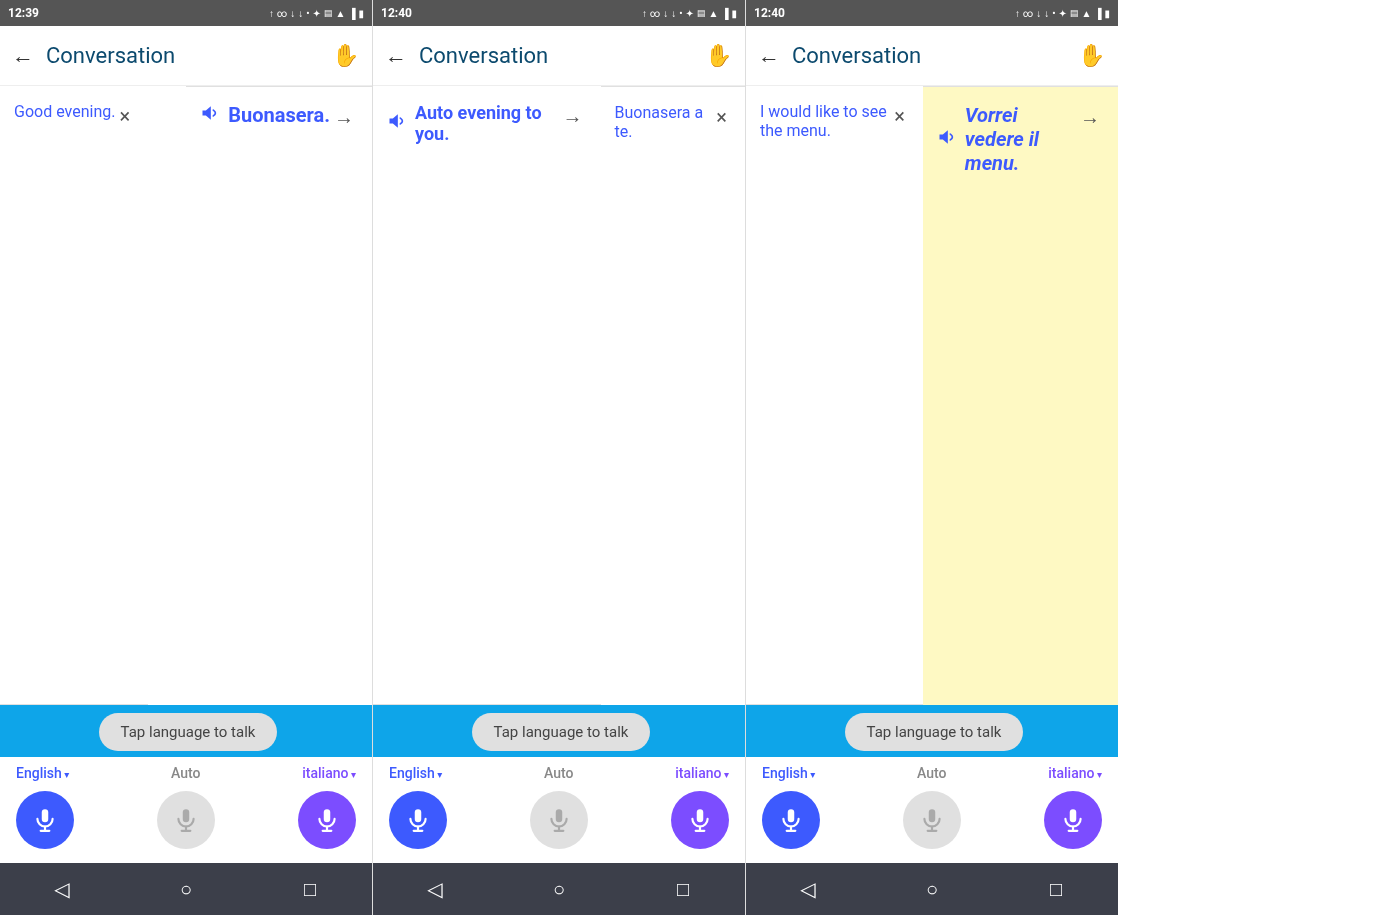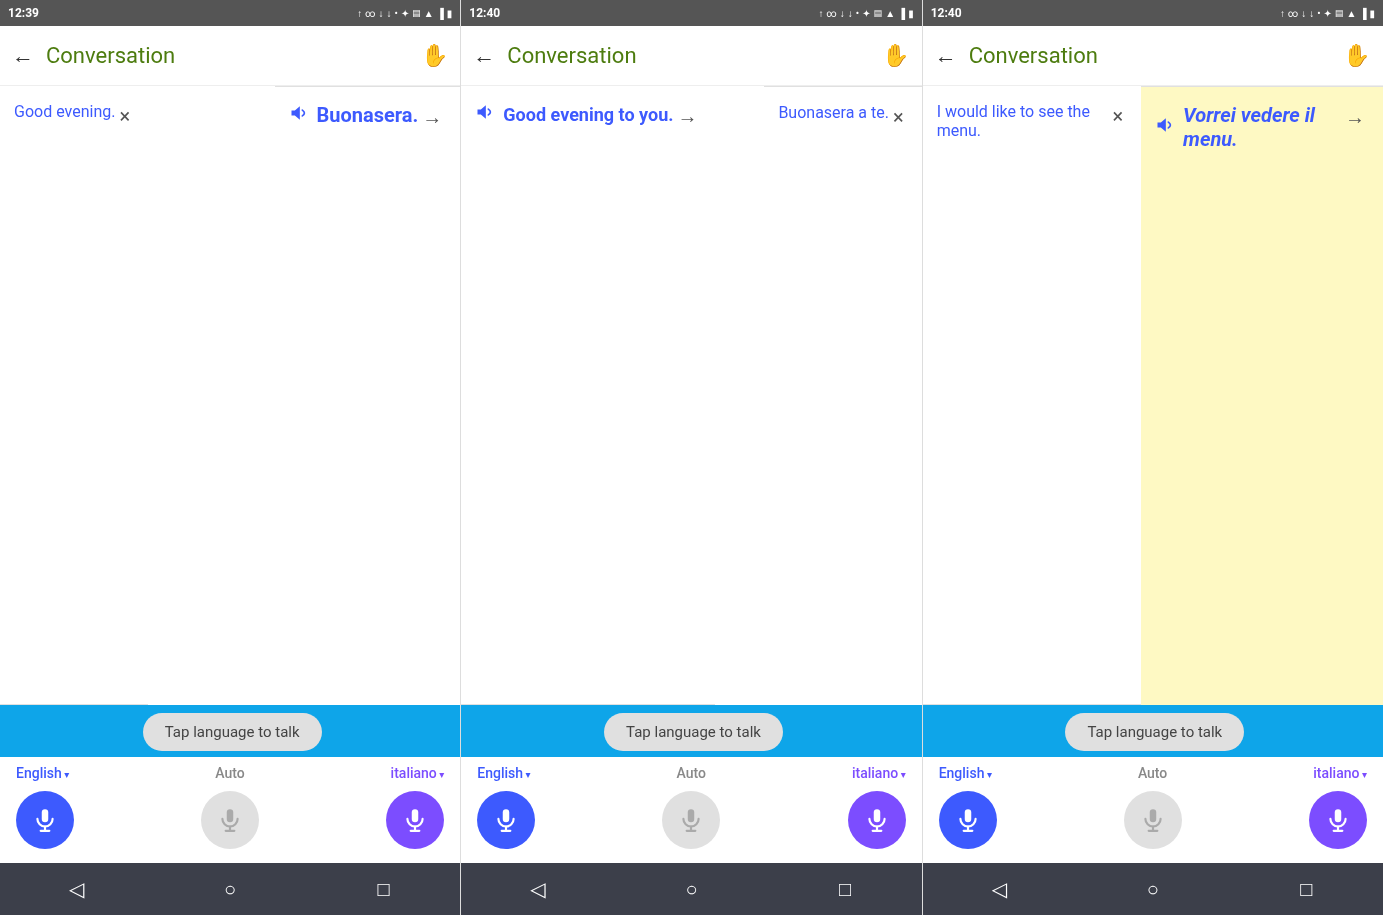--- a/index.html
+++ b/index.html
@@ -62,21 +62,21 @@
     .back-arrow {
       font-size: 22px;
       color: #333;
       margin-right: 12px;
       cursor: pointer;
     }
     .app-title {
       flex: 1;
       font-size: 22px;
       font-weight: 400;
-      color: #4d7c0f;
+      color: #0c4a6e;
     }
     .hand-icon {
       font-size: 22px;
       color: #333;
     }
 
     
     .conversation-area {
       flex: 1;
       display: flex;
@@ -240,21 +240,21 @@
       display: flex;
       align-items: center;
       justify-content: center;
       width: 40px;
       height: 40px;
     }
   </style>
 </head>
 <body>
 
-<div id="app" style="display:flex; width:1383px; height:915px;">
+<div id="app" style="display:flex; width:1118px; height:915px;">
     <div class="phone-panel">
 
     <div class="status-bar">
       <span class="status-bar-time">12:39</span>
       <div class="status-bar-icons">
         <span style="font-size:10px;">↑</span>
         <span style="font-size:10px;">∞</span>
         <span style="font-size:10px;">↓</span>
         <span style="font-size:10px;">↓</span>
         <span style="font-size:10px;">•</span>
@@ -369,21 +369,21 @@
     </div>
 
     <div class="conversation-area">
 
       <div class="translation-top">
         <div class="translation-top-content">
           <span><svg width="20" height="20" viewBox="0 0 24 24" fill="#3d5afe" xmlns="http://www.w3.org/2000/svg">
     <polygon points="3,9 3,15 7,15 13,20 13,4 7,9" fill="#3d5afe"></polygon>
     <path d="M16 8.5c1.5 1 2.5 2.5 2.5 3.5s-1 2.5-2.5 3.5" stroke="#3d5afe" stroke-width="2" fill="none" stroke-linecap="round"></path>
   </svg></span>
-          <span class="translation-top-text bold">Good evening to you.</span>
+          <span class="translation-top-text bold">Auto evening to you.</span>
         </div>
         <span class="arrow-icon">→</span>
       </div>
 
       <div class="middle-space"></div>
 
       <div class="translation-bottom">
         <div class="translation-bottom-content">
 
           <span class="translation-bottom-text">Buonasera a te.</span>

